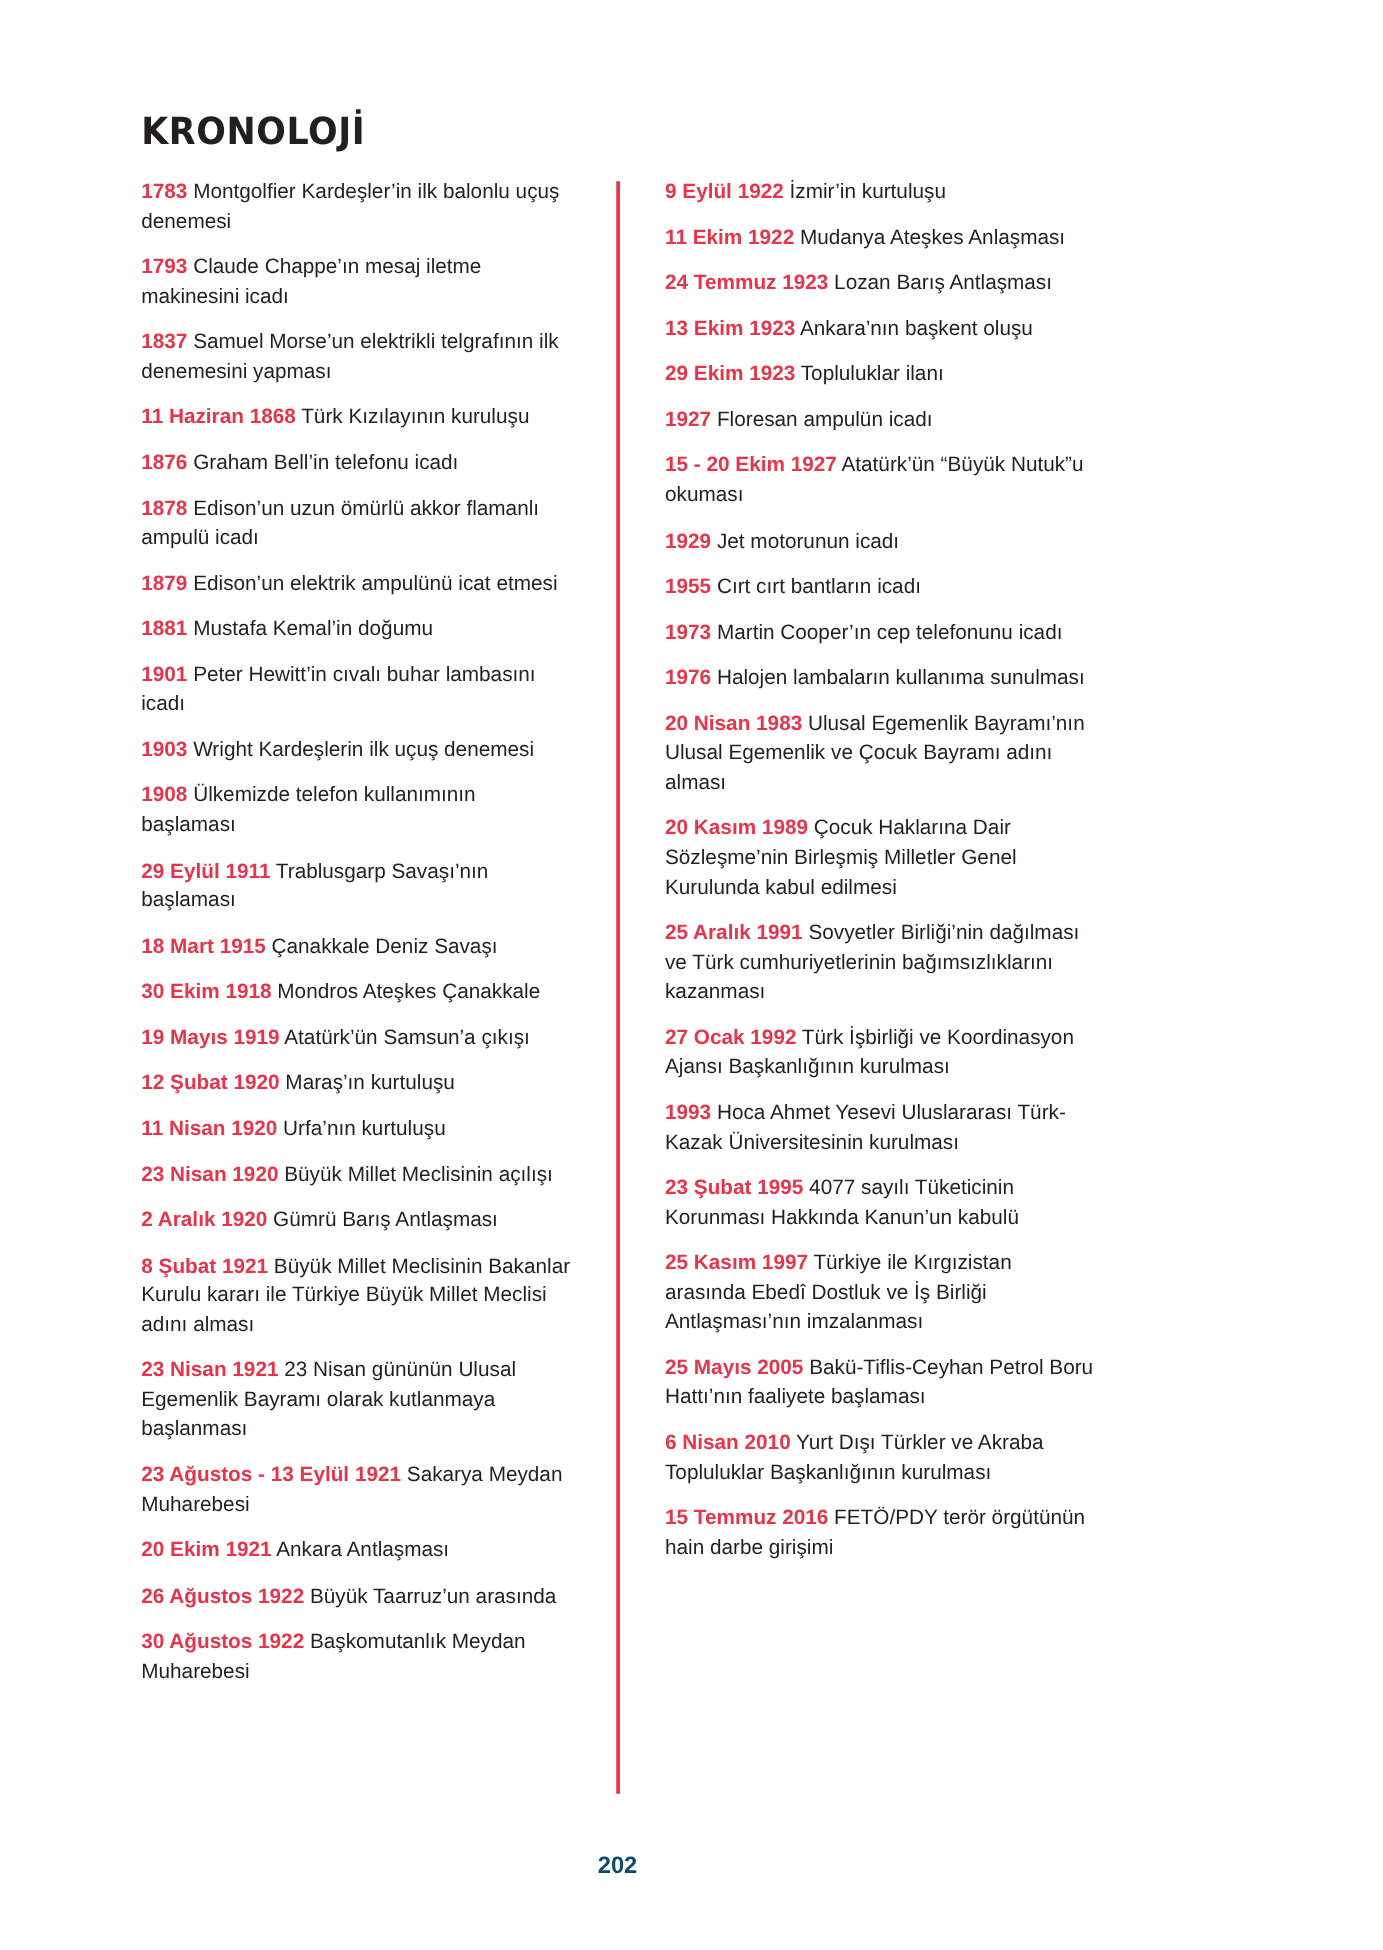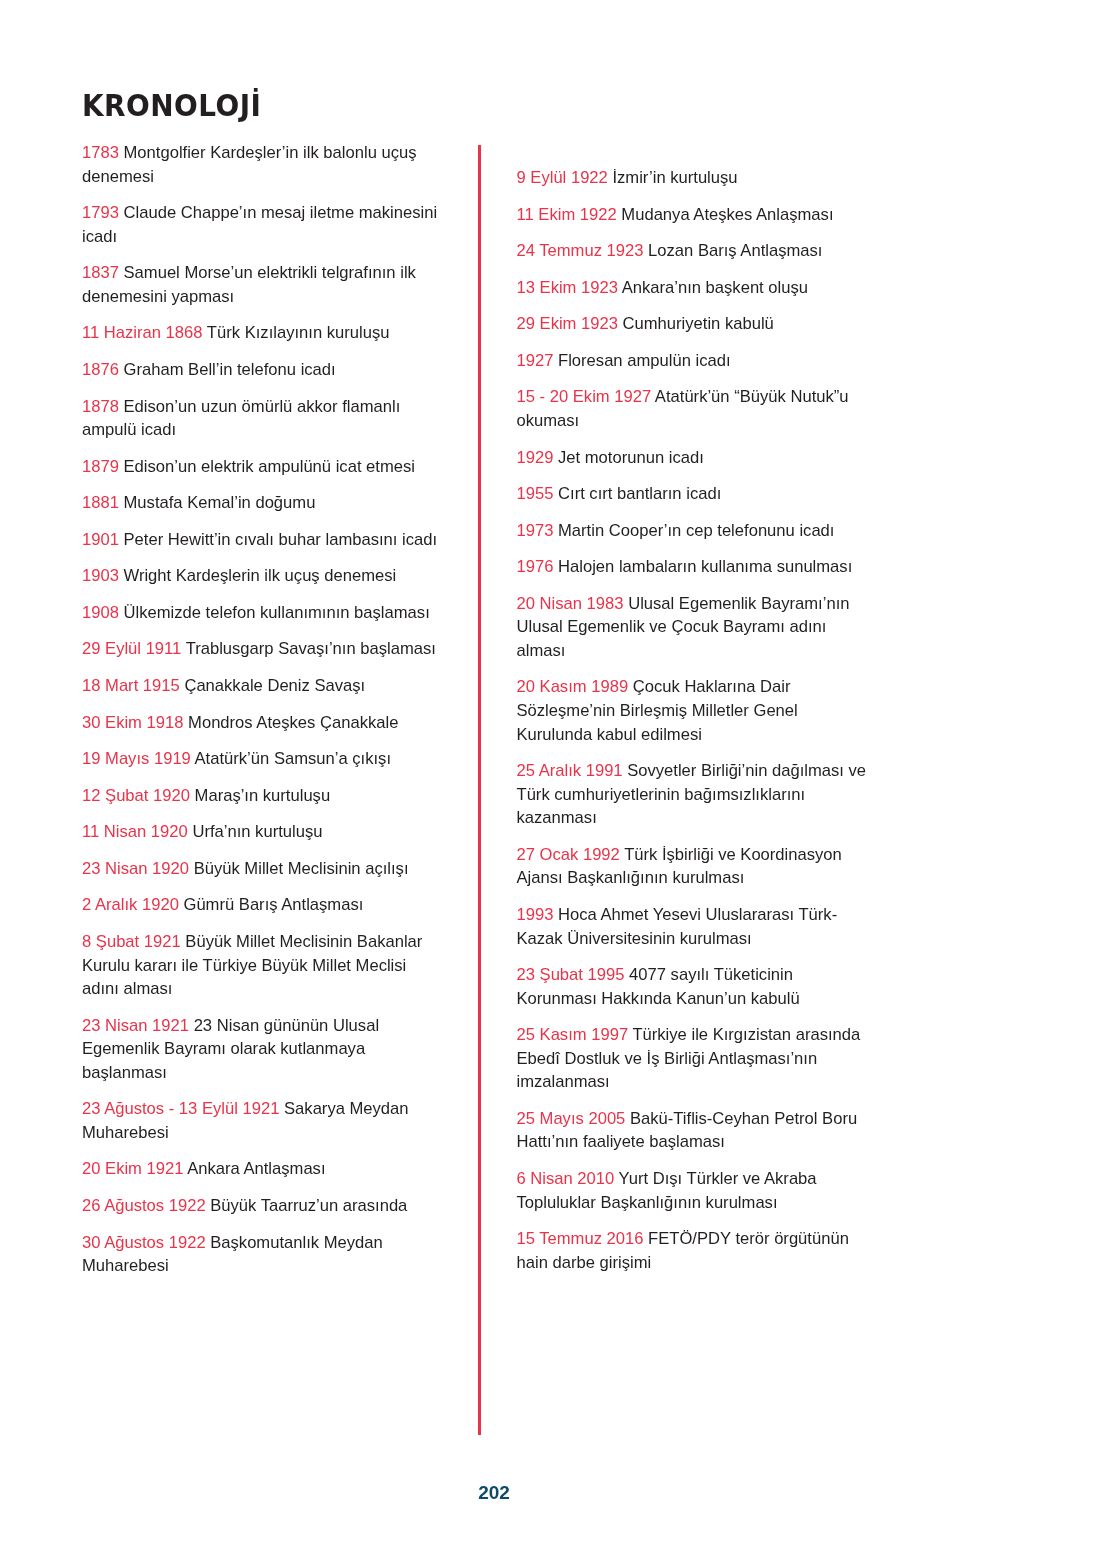--- a/index.html
+++ b/index.html
@@ -14,21 +14,21 @@
     color: #231f20;
     position: relative;
     overflow: hidden;
   }
   .page {
     position: absolute;
     left: 0; top: 0;
     width: 968px;
     height: 1560px;
     box-sizing: border-box;
-    padding: 88px 92px 0 82px;
+    padding: 88px 92px 0 113px;
   }
   .page-title {
     font-family: "DejaVu Sans", sans-serif;
     font-weight: bold;
     font-size: 30px;
     letter-spacing: 0.5px;
     color: #231f20;
     margin: 0 0 18px 0;
     transform: scaleX(0.93);
     transform-origin: left center;
@@ -49,32 +49,31 @@
   .divider {
     width: 3px;
     background: #e8344a;
     align-self: stretch;
     margin: 4px 0 0 0;
     flex: 0 0 3px;
     min-height: 1290px;
   }
   .col-right {
     padding-left: 36px;
-    margin-top: 25px;
   }
   .entry {
     font-size: 16.6px;
     line-height: 1.42;
     margin: 0 0 13px 0;
     color: #231f20;
     text-align: left;
   }
   .entry .date {
     color: #e8344a;
-    font-weight: normal;
+    font-weight: bold;
   }
   .entry .text {
     color: #231f20;
   }
   .page-number {
     position: absolute;
     left: 0;
     right: 0;
     bottom: 56px;
     text-align: center;
@@ -121,21 +120,21 @@
         <p class="entry"><span class="date">30 Ağustos 1922</span><span class="text"> Başkomutanlık Meydan Muharebesi</span></p>
       </div>
 
     <div class="divider"></div>
 
     <div class="col col-right" id="col-right">
         <p class="entry"><span class="date">9 Eylül 1922</span><span class="text"> İzmir’in kurtuluşu</span></p>
         <p class="entry"><span class="date">11 Ekim 1922</span><span class="text"> Mudanya Ateşkes Anlaşması</span></p>
         <p class="entry"><span class="date">24 Temmuz 1923</span><span class="text"> Lozan Barış Antlaşması</span></p>
         <p class="entry"><span class="date">13 Ekim 1923</span><span class="text"> Ankara’nın başkent oluşu</span></p>
-        <p class="entry"><span class="date">29 Ekim 1923</span><span class="text"> Cumhuriyetin kabulü</span></p>
+        <p class="entry"><span class="date">29 Ekim 1923</span><span class="text"> Topluluklar ilanı</span></p>
         <p class="entry"><span class="date">1927</span><span class="text"> Floresan ampulün icadı</span></p>
         <p class="entry"><span class="date">15 - 20 Ekim 1927</span><span class="text"> Atatürk’ün “Büyük Nutuk”u okuması</span></p>
         <p class="entry"><span class="date">1929</span><span class="text"> Jet motorunun icadı</span></p>
         <p class="entry"><span class="date">1955</span><span class="text"> Cırt cırt bantların icadı</span></p>
         <p class="entry"><span class="date">1973</span><span class="text"> Martin Cooper’ın cep telefonunu icadı</span></p>
         <p class="entry"><span class="date">1976</span><span class="text"> Halojen lambaların kullanıma sunulması</span></p>
         <p class="entry"><span class="date">20 Nisan 1983</span><span class="text"> Ulusal Egemenlik Bayramı’nın Ulusal Egemenlik ve Çocuk Bayramı adını alması</span></p>
         <p class="entry"><span class="date">20 Kasım 1989</span><span class="text"> Çocuk Haklarına Dair Sözleşme’nin Birleşmiş Milletler Genel Kurulunda kabul edilmesi</span></p>
         <p class="entry"><span class="date">25 Aralık 1991</span><span class="text"> Sovyetler Birliği’nin dağılması ve Türk cumhuriyetlerinin bağımsızlıklarını kazanması</span></p>
         <p class="entry"><span class="date">27 Ocak 1992</span><span class="text"> Türk İşbirliği ve Koordinasyon Ajansı Başkanlığının kurulması</span></p>

